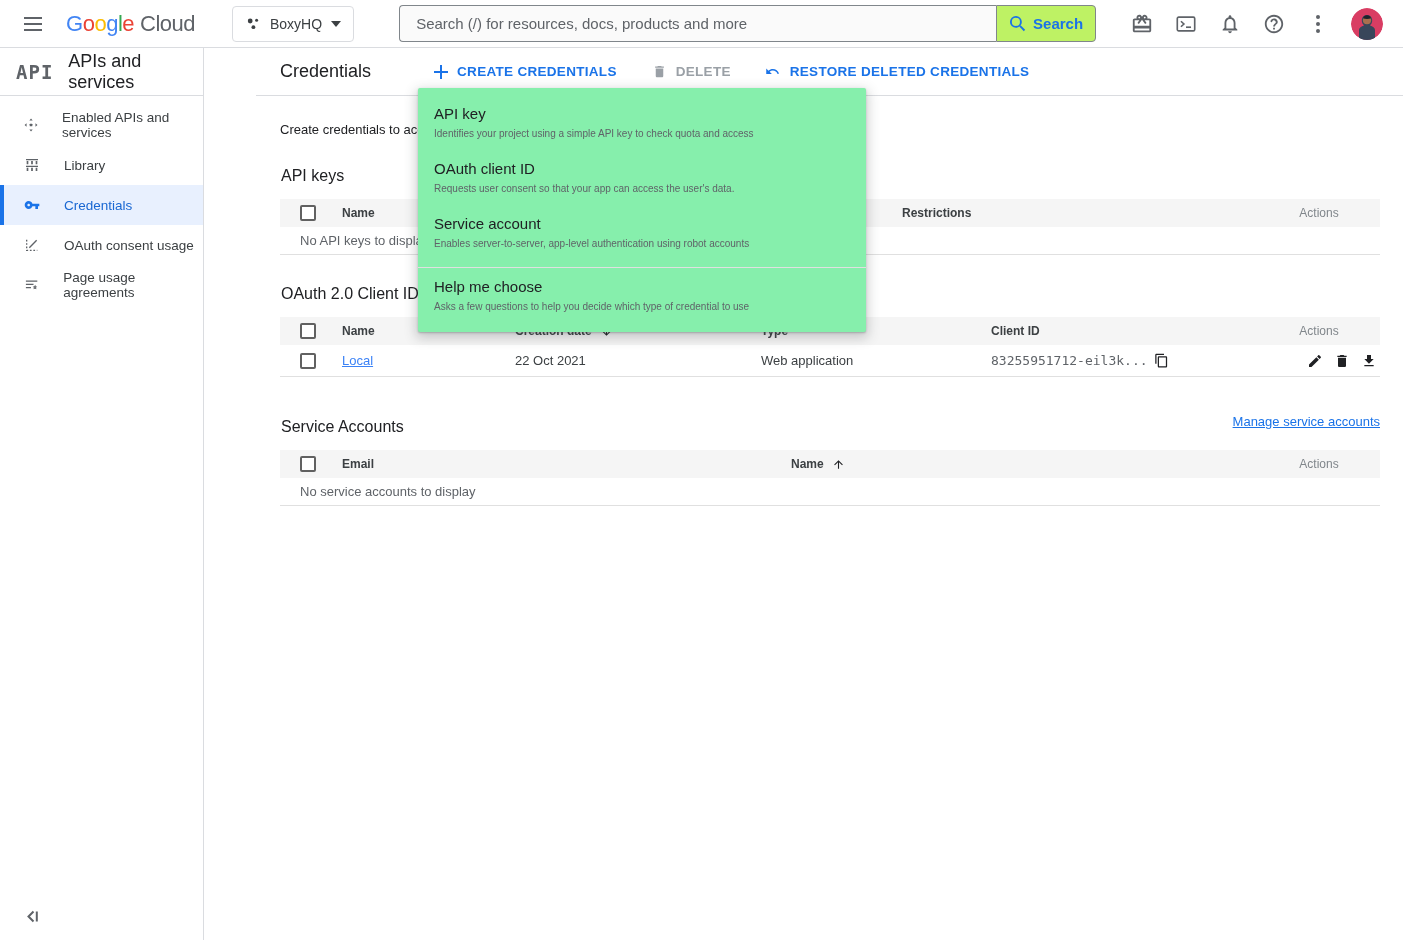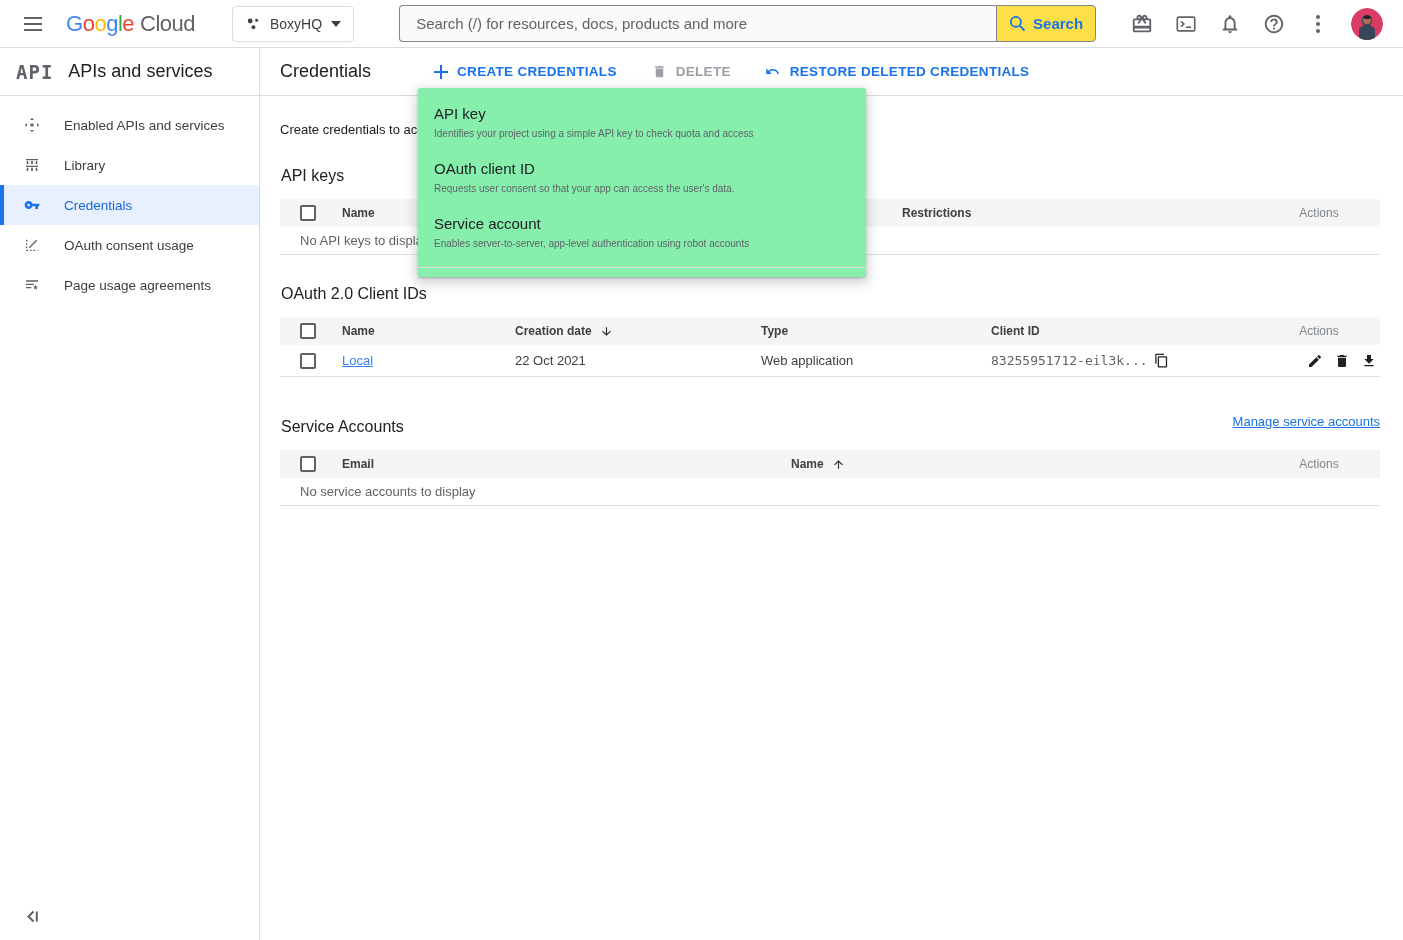--- a/index.html
+++ b/index.html
@@ -13,29 +13,29 @@
   .logo { margin-left:23px; font-size:22px; letter-spacing:-0.5px; display:flex; align-items:baseline; cursor:pointer; }
   .logo .cloud { color:#5f6368; margin-left:6px; }
   .c1{color:#4285F4}.c2{color:#EA4335}.c3{color:#FBBC04}.c4{color:#4285F4}.c5{color:#34A853}.c6{color:#EA4335}
   .chip { margin-left:37px; height:36px; border:1px solid #dadce0; border-radius:4px; display:flex;
     align-items:center; padding:0 12px; gap:9px; font-size:14px; font-weight:500; color:#3c4043; cursor:pointer; }
   .searchwrap { margin-left:45px; display:flex; height:37px; }
   .search-input { width:597px; height:37px; border:1px solid #80868b; border-right:none;
     border-radius:4px 0 0 4px; background:#fafafa; padding:0 16px; font-size:15px;
     font-family:"Liberation Sans","DejaVu Sans",sans-serif; color:#202124; outline:none; }
   .search-input::placeholder { color:#5f6368; }
-  .search-btn { width:100px; height:37px; border:1px solid #80868b; border-radius:0 4px 4px 0; background:#fde047;
+  .search-btn { width:100px; height:37px; border:1px solid #80868b; border-radius:0 4px 4px 0; background:#bef264;
     display:flex; align-items:center; justify-content:center; gap:7px; color:#1a73e8; font-size:15px;
     font-weight:700; cursor:pointer; }
   .tb-icons { margin-left:auto; display:flex; align-items:center; gap:22px; }
   .tb-icon { width:22px; height:22px; display:flex; align-items:center; justify-content:center; cursor:pointer; }
   .avatar { width:32px; height:32px; border-radius:50%; overflow:hidden; margin-right:20px; cursor:pointer; flex:none; }
 
   
-  .sidebar { position:absolute; top:48px; left:0; width:260px; bottom:0; background:#fff;
+  .sidebar { position:absolute; top:48px; left:0; width:204px; bottom:0; background:#fff;
     border-right:1px solid #dadce0; z-index:30; }
   .sb-header { height:48px; border-bottom:1px solid #dadce0; display:flex; align-items:center; }
   .sb-logo { margin-left:16px; font-family:"DejaVu Sans Mono","Liberation Mono",monospace;
     font-weight:700; font-size:19px; color:#5f6368; letter-spacing:1px; }
   .sb-title { margin-left:15px; font-size:18px; color:#202124; }
   .sb-list { padding-top:9px; }
   .sb-item { height:40px; display:flex; align-items:center; padding-left:24px; cursor:pointer; color:#3c4043; }
   .sb-item .lbl { margin-left:24px; font-size:13.5px; }
   .sb-item.selected { background:#e8f0fe; border-left:4px solid #1a73e8; padding-left:20px; color:#1967d2; }
   .sb-item.selected .lbl { font-weight:500; color:#1967d2; }
@@ -349,13 +349,17 @@
   </div>
   <div class="dd-item">
     <div class="dd-title">OAuth client ID</div>
     <div class="dd-desc">Requests user consent so that your app can access the user's data.</div>
   </div>
   <div class="dd-item">
     <div class="dd-title">Service account</div>
     <div class="dd-desc">Enables server-to-server, app-level authentication using robot accounts</div>
   </div>
   <div class="dd-divider"></div>
+  <div class="dd-item">
+    <div class="dd-title">Help me choose</div>
+    <div class="dd-desc">Asks a few questions to help you decide which type of credential to use</div>
+  </div>
 </div>
 
 </body></html>

